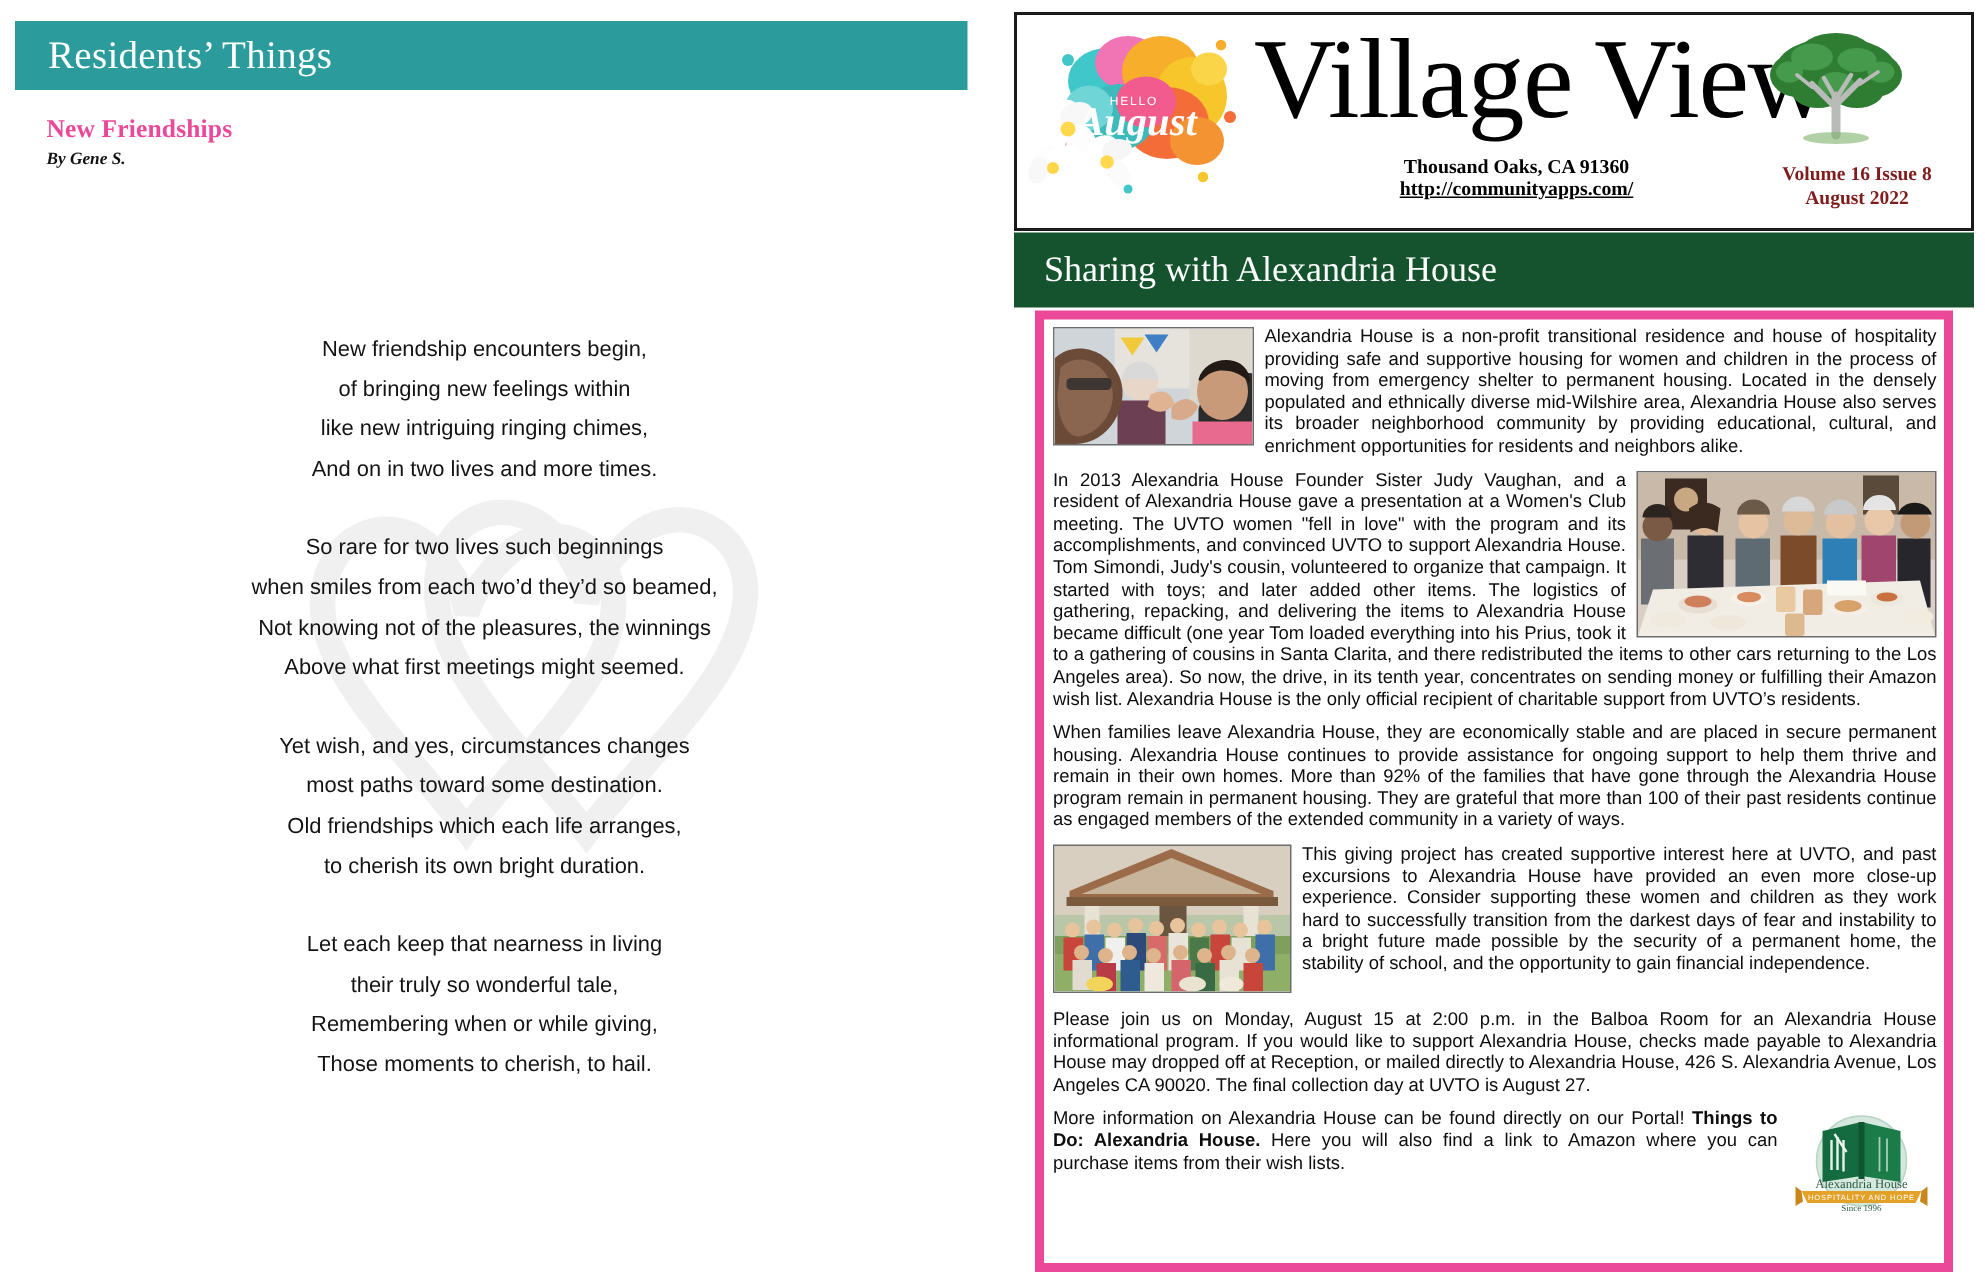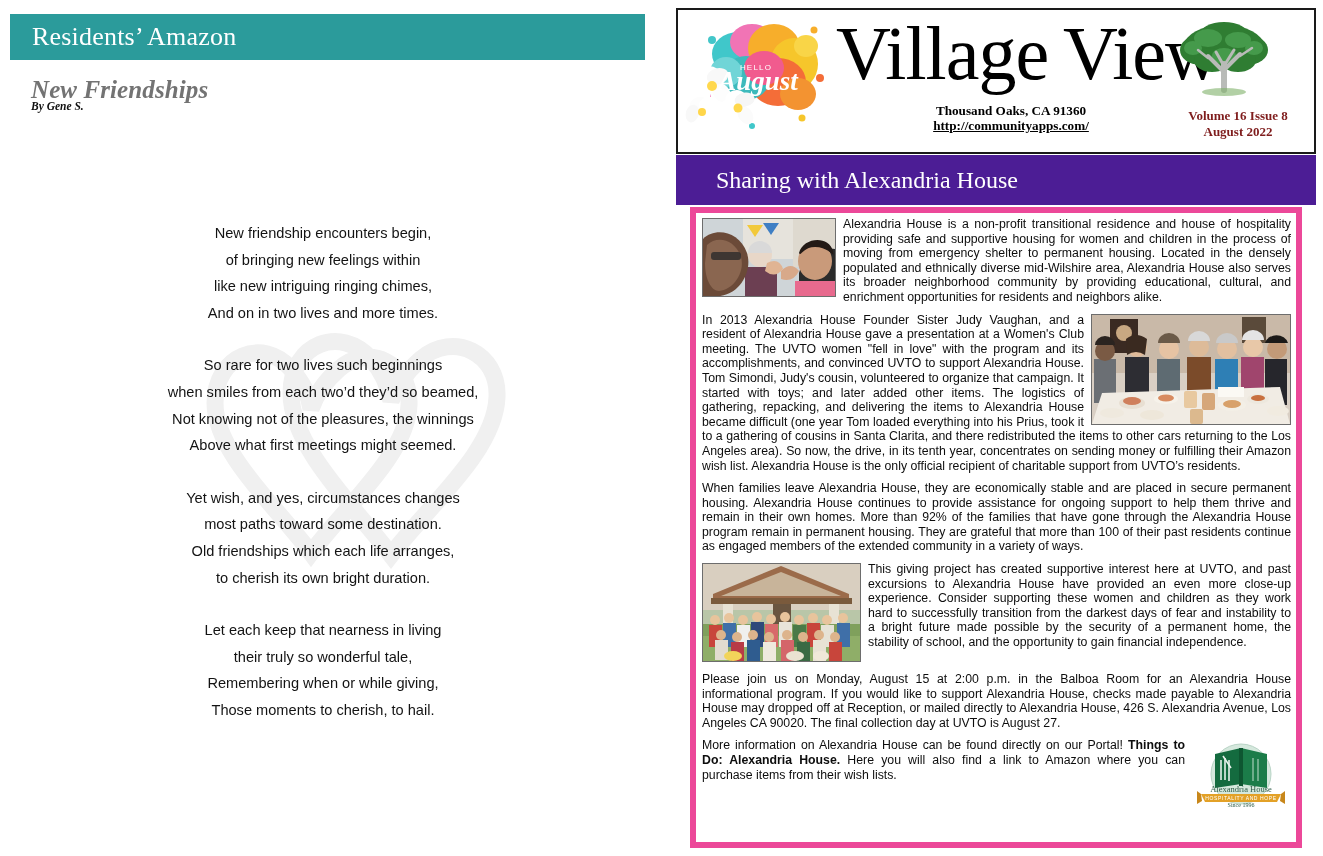--- a/index.html
+++ b/index.html
@@ -29,24 +29,23 @@
     font-family: "Liberation Serif", serif;
     font-size: 26px;
     letter-spacing: .2px;
     padding-left: 22px;
     line-height: 1;
   }
   .article-title {
     position: absolute; left: 31px; top: 76px;
     font-family: "Liberation Serif", serif;
     font-weight: bold;
-    font-size: 25px;
-    color: #737373;
+    font-size: 17px;
+    color: #ec4899;
     letter-spacing: .1px;
-    font-style: italic;
   }
   .article-byline {
     position: absolute; left: 31px; top: 100px;
     font-family: Liberation Serif, serif;
     font-style: italic;
     font-weight: bold;
     font-size: 11.5px;
     color: #111;
   }
 
@@ -127,22 +126,22 @@
     font-weight: bold;
     font-size: 13px;
     line-height: 16px;
     color: #7f1d1d;
   }
 
   
   .section-banner {
     position: absolute; left: 0px; top: 155px;
     width: 640px; height: 50px;
-    background: #4c1d95;
-    display: flex; align-items: center; padding-left: 20px;
+    background: #14532d;
+    display: flex; align-items: center;
   }
   .section-banner .ttl {
     color: #ffffff;
     font-family: "Liberation Serif", serif;
     font-size: 24px;
     padding-left: 20px;
     line-height: 1;
   }
 
   
@@ -191,21 +190,21 @@
   .clearfix::after { content:""; display:block; clear:both; }
 </style>
 </head>
 <body>
 
 <div class="page">
 
   <div class="left-col">
 
     <div class="residents-banner">
-      <div class="ttl">Residents’ Amazon</div>
+      <div class="ttl">Residents’ Things</div>
     </div>
 
     <div class="article-title">New Friendships</div>
     <div class="article-byline">By Gene S.</div>
 
     <svg class="hearts" viewBox="0 0 440 320" xmlns="http://www.w3.org/2000/svg">
       <path d="M120 118 C120 70, 168 52, 196 84 C210 100, 214 112, 216 124 C220 112, 228 98, 244 84 C274 58, 316 78, 314 120 C312 170, 250 222, 216 268 C182 222, 120 168, 120 118 Z" fill="none" stroke="#f0f0f0" stroke-width="17"></path>
       <path d="M196 108 C196 58, 246 40, 276 74 C290 90, 294 104, 296 116 C300 104, 310 88, 326 74 C358 46, 404 68, 402 112 C400 166, 334 220, 296 270 C258 220, 196 162, 196 108 Z" fill="none" stroke="#f0f0f0" stroke-width="17"></path>
     </svg>
 

